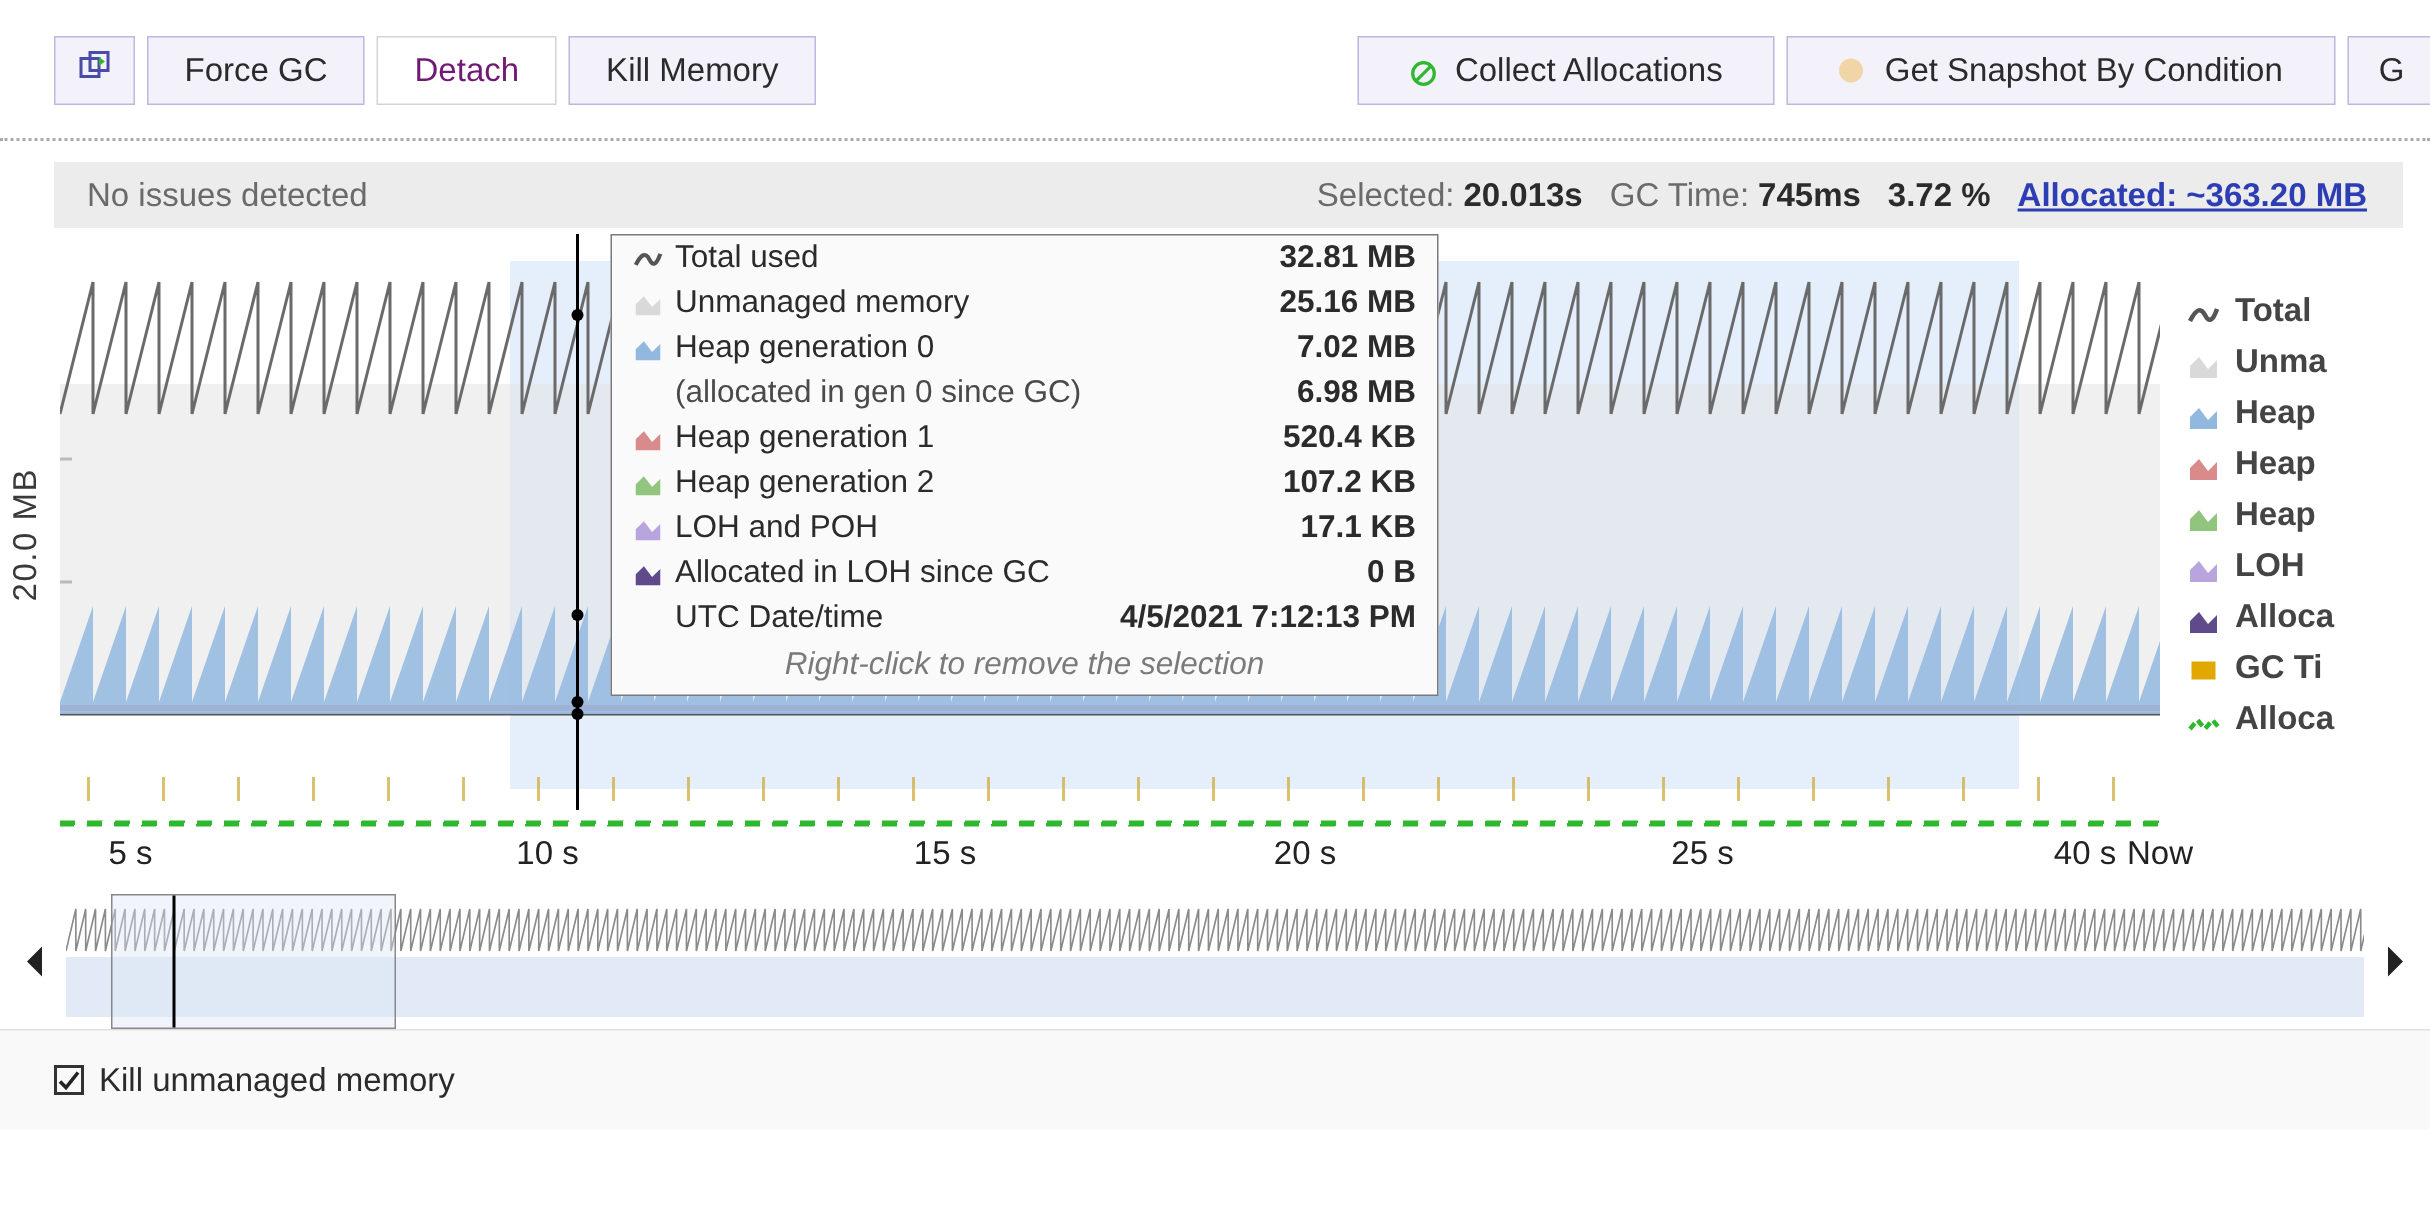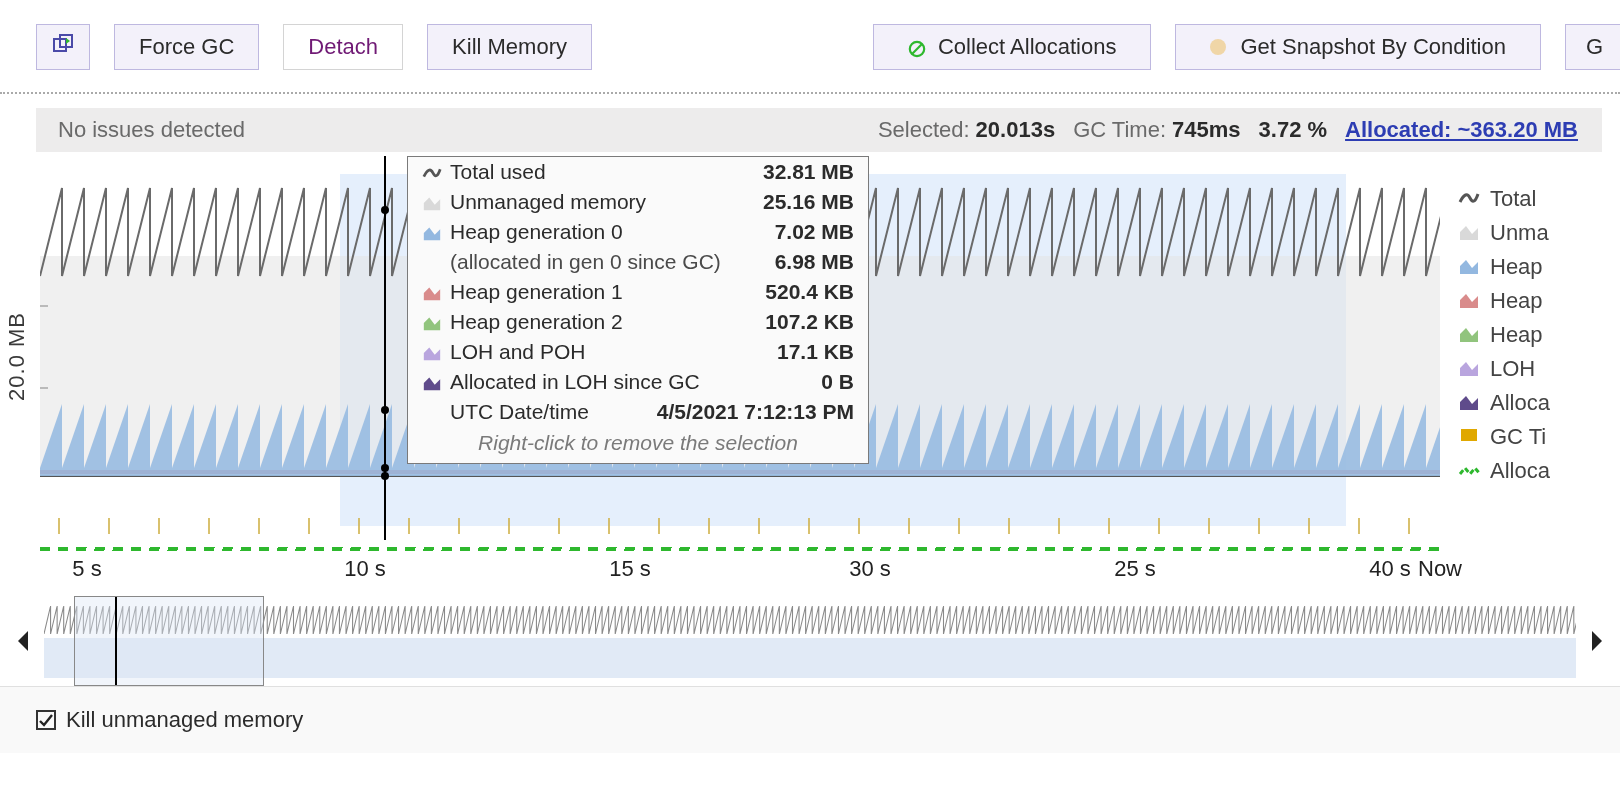--- a/index.html
+++ b/index.html
@@ -1,19 +1,19 @@
 <!DOCTYPE html>
 <html><head>
 <meta charset="utf-8">
 <style>
   * { box-sizing: border-box; }
   html, body { margin: 0; padding: 0; width: 1620px; height: 810px; font-family: "Segoe UI", Arial, sans-serif; background: #fff; color: #222; overflow: hidden; }
 
   
-  .toolbar { display: flex; align-items: center; gap: 24px; padding: 24px 36px 22px 36px; }
+  .toolbar { display: flex; align-items: center; gap: 8px; padding: 24px 36px 22px 36px; }
   .btn { display: inline-flex; align-items: center; justify-content: center; height: 46px; padding: 0 24px; background: #f3f1fa; border: 1px solid #beb8e0; font-size: 22px; color: #2b2b2b; cursor: pointer; user-select: none; }
   .btn.icon-only { padding: 0 14px; }
   .btn.disabled { background: #fff; border-color: #d4d4d4; color: #701a75; cursor: default; }
   .btn.wide { padding: 0 34px; }
   .toolbar .spacer { flex: 1; }
   .icon-detach svg { width: 24px; height: 24px; }
   .collect-icon { width: 18px; height: 18px; margin-right: 12px; }
   .dot-icon { width: 16px; height: 16px; border-radius: 50%; background: #f0d6a7; margin-right: 14px; display: inline-block; }
 
   .dotted-divider { border: none; border-top: 2px dotted #aaa; margin: 0; }
@@ -29,31 +29,31 @@
   
   .chart-row { position: relative; display: flex; align-items: flex-start; margin-top: 4px; }
   .y-label { writing-mode: vertical-rl; transform: rotate(180deg); font-size: 22px; color: #3a3a3a; padding: 0 4px 0 10px; align-self: center; letter-spacing: 1px; }
   .chart-wrap { position: relative; width: 1400px; height: 400px; }
   .chart-bg { position: absolute; inset: 0; }
   .selection-bg { position: absolute; top: 18px; bottom: 30px; background: rgba(180, 210, 245, 0.35); }
   .cursor-line { position: absolute; top: 0; bottom: 16px; width: 2px; background: #000; }
   .cursor-dot { position: absolute; width: 8px; height: 8px; border-radius: 50%; background: #000; left: -3px; }
 
   
-  .tooltip { position: absolute; left: 367px; top: 0px; width: 462px; background: #fafafa; border: 1px solid #7a7a7a; font-size: 21px; }
+  .tooltip { position: absolute; left: 367px; top: 0px; width: 552px; background: #fafafa; border: 1px solid #7a7a7a; font-size: 21px; }
   .tip-row { display: flex; align-items: center; padding: 3px 14px; }
   .tip-row .sw { width: 20px; height: 20px; margin-right: 8px; flex-shrink: 0; display: inline-flex; align-items: center; justify-content: center; }
   .tip-row .lbl { flex: 1; color: #2b2b2b; }
   .tip-row .val { font-weight: 700; color: #2b2b2b; }
   .tip-row .lbl.sub { color: #4a4a4a; }
   .tip-foot { text-align: center; font-style: italic; color: #7a7a7a; padding: 4px 0 8px 0; font-size: 21px; }
 
   
   .legend { margin-left: 18px; margin-top: 30px; font-size: 22px; color: #444; }
-  .legend .li { display: flex; align-items: flex-start; height: 34px; white-space: nowrap; }
+  .legend .li { display: flex; align-items: flex-end; height: 34px; white-space: nowrap; font-weight: bold; }
   .legend .li .sw { width: 22px; height: 22px; margin-right: 10px; display: inline-flex; align-items: center; justify-content: center; }
 
   
   .x-axis { position: absolute; left: 0; right: 0; bottom: -26px; height: 26px; }
   .x-axis span { position: absolute; font-size: 22px; color: #222; top: 0; transform: translateX(-50%); }
 
   
   .green-dash { position: absolute; left: 0; right: 0; bottom: 5px; height: 4px; background: repeating-linear-gradient(100deg, #2eb82e 0 10px, transparent 10px 18px); }
 
   
@@ -268,21 +268,21 @@
           <span class="lbl">UTC Date/time</span>
           <span class="val">4/5/2021 7:12:13 PM</span>
         </div>
         <div class="tip-foot">Right-click to remove the selection</div>
       </div>
 
     <div class="x-axis" id="x-axis">
         <span style="left:47px">5 s</span>
         <span style="left:325px">10 s</span>
         <span style="left:590px">15 s</span>
-        <span style="left:830px">30 s</span>
+        <span style="left:830px">20 s</span>
         <span style="left:1095px">25 s</span>
         <span style="left:1350px">40 s</span>
         <span style="left:1400px">Now</span>
       </div>
   </div>
 
   <div class="legend" id="legend">
       <div class="li">
         <span class="sw">
           <svg width="22" height="22" viewBox="0 0 22 22">

